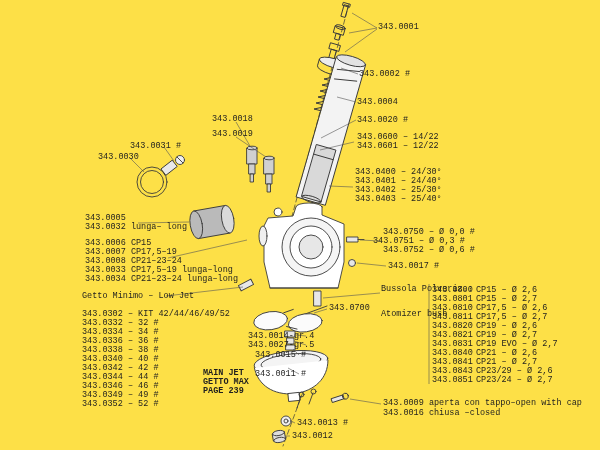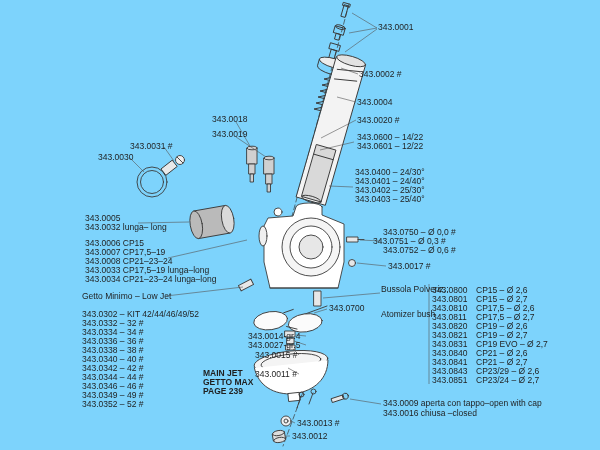--- a/index.html
+++ b/index.html
@@ -1,17 +1,17 @@
 <!DOCTYPE html>
 <html><head>
 <meta charset="utf-8">
 <style>
   html,body{margin:0;padding:0;background:#fff;}
-  .stage{position:relative;width:600px;height:450px;background:#7dd3fc;overflow:hidden;
-         font-family:Liberation Sans, sans-serif;}
+  .stage{position:relative;width:600px;height:450px;background:#fde047;overflow:hidden;
+         font-family:Liberation Mono, monospace;}
   .stage svg{position:absolute;left:0;top:0;}
   .lbl{position:absolute;font-size:8.5px;line-height:1.12;color:#1f1f1f;white-space:nowrap;}
   .bold{font-weight:700;margin-top:36px;}
   .row{position:absolute;left:432px;font-size:8.5px;color:#1f1f1f;white-space:nowrap;}
   .row .code{display:inline-block;width:44px;}
 </style>
 </head>
 <body>
 
 <div class="stage">

